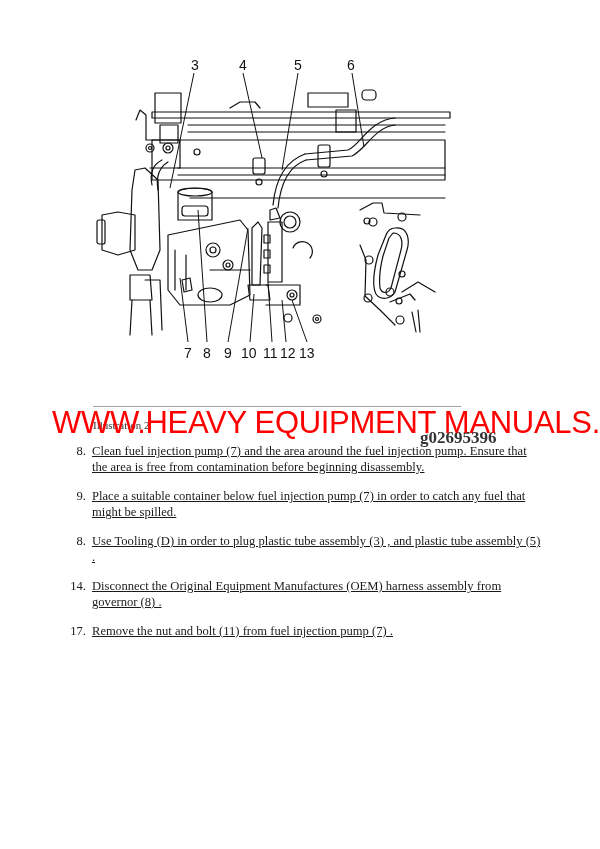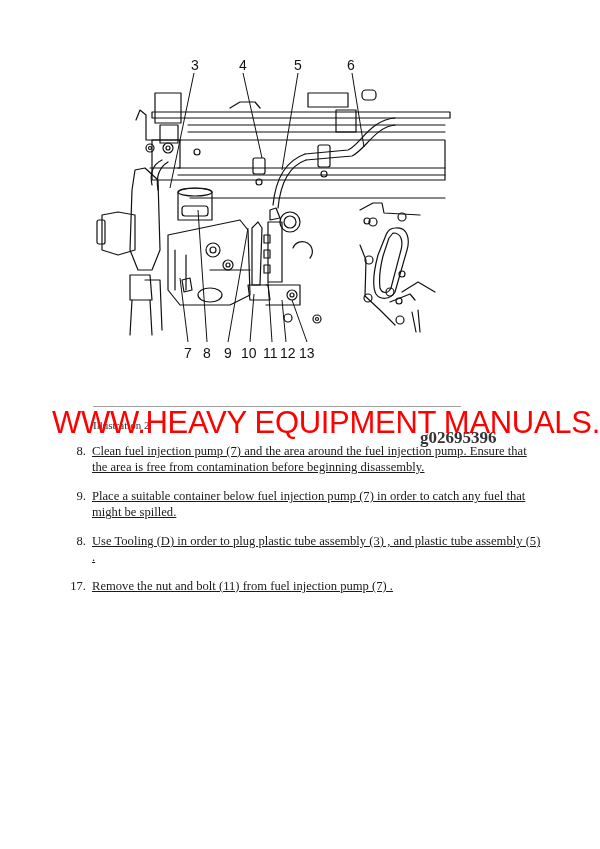--- a/index.html
+++ b/index.html
@@ -186,16 +186,20 @@
   </li>
   <li class="step">
     <span class="step-num">9.</span>
     <span class="step-text">Place a suitable container below fuel injection pump (7) in order to catch any fuel that might be spilled.</span>
   </li>
   <li class="step">
     <span class="step-num">8.</span>
     <span class="step-text">Use Tooling (D) in order to plug plastic tube assembly (3) , and plastic tube assembly (5) .</span>
   </li>
   <li class="step">
+    <span class="step-num">14.</span>
+    <span class="step-text">Disconnect the Original Equipment Manufactures (OEM) harness assembly from governor (8) .</span>
+  </li>
+  <li class="step">
     <span class="step-num">17.</span>
     <span class="step-text">Remove the nut and bolt (11) from fuel injection pump (7) .</span>
   </li>
 </ol>
 
 </body></html>

